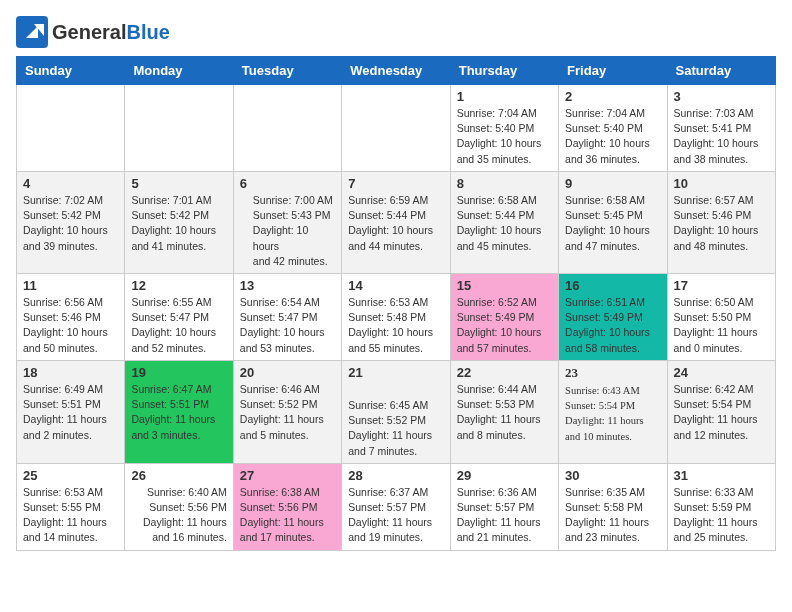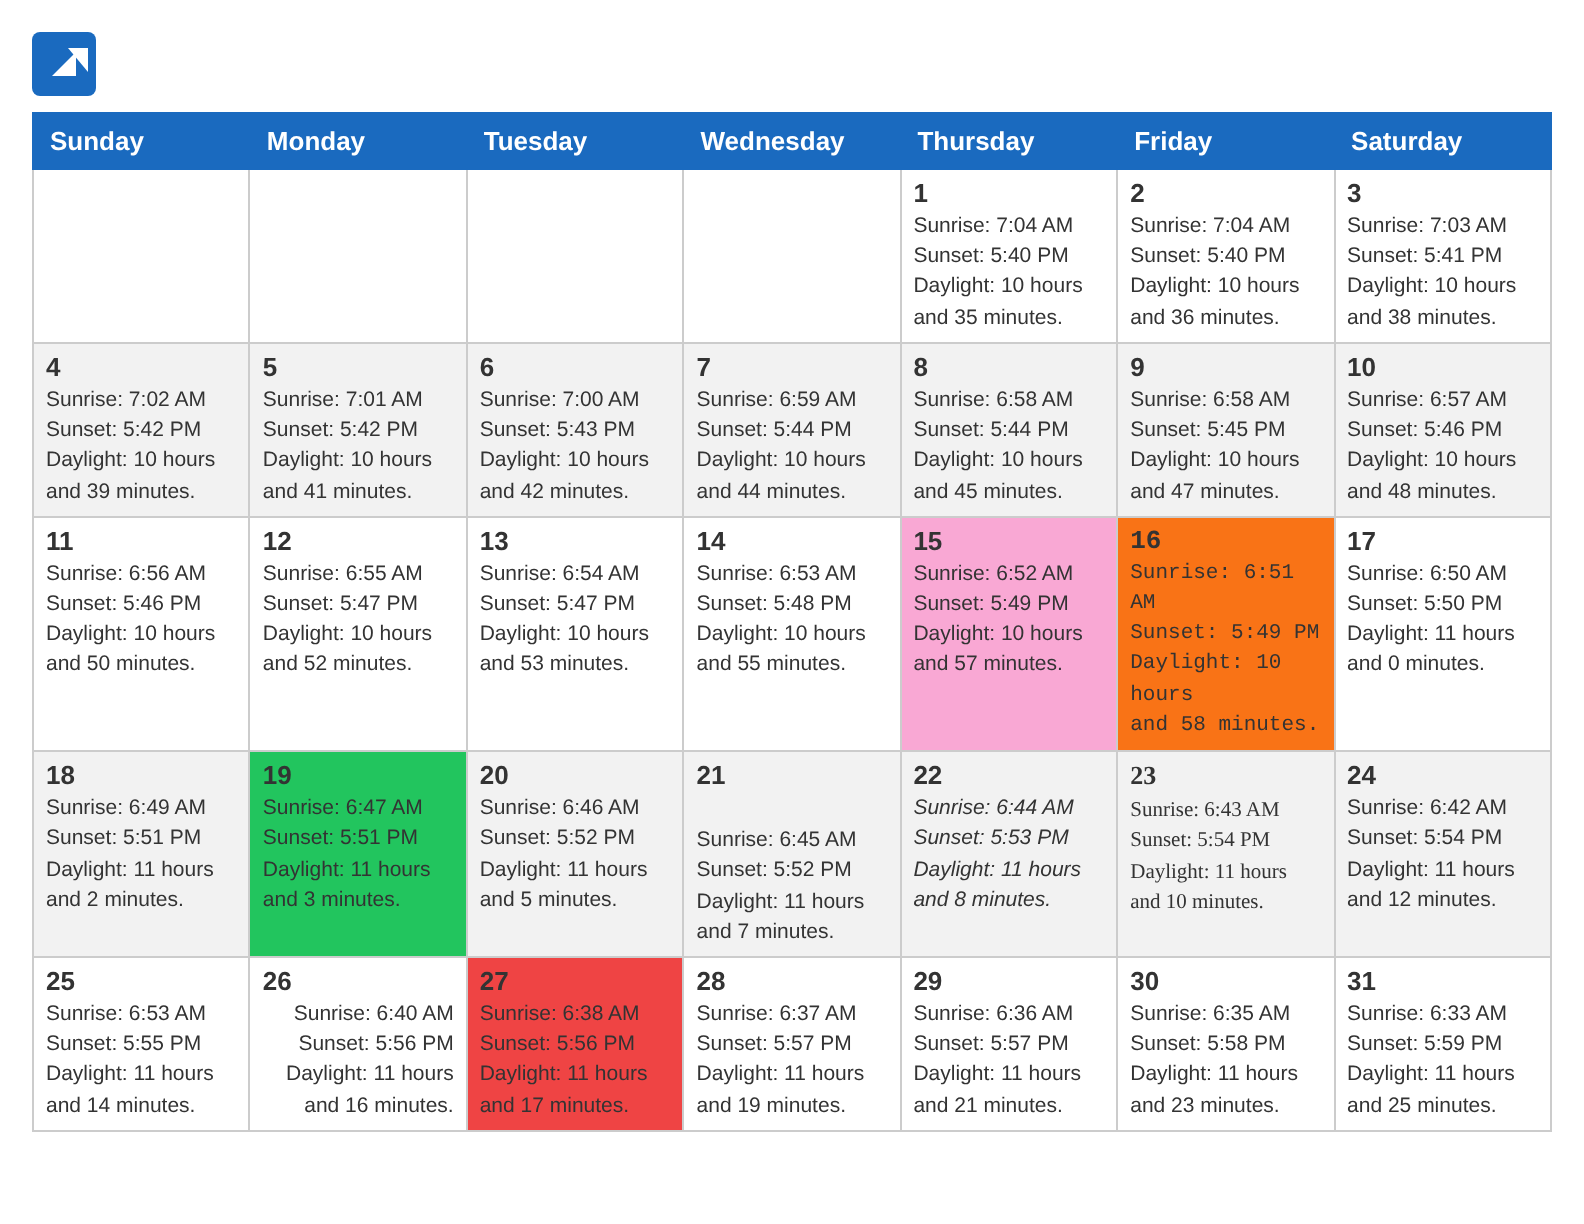--- a/index.html
+++ b/index.html
@@ -88,20 +88,23 @@
 <body>
 
 <div class="header">
   <div class="logo">
     <div class="logo-row">
       <svg width="32" height="32" viewBox="0 0 32 32">
         <rect x="0" y="0" width="32" height="32" rx="4" fill="#1a6abf"></rect>
         <polygon points="10,22 22,10 22,22" fill="white"></polygon>
         <polygon points="18,8 28,8 28,20" fill="white"></polygon>
       </svg>
+      <div>
+        <span style="font-size:20px;font-weight:bold;color:#333;">General</span><span style="font-size:20px;font-weight:bold;color:#1a6abf;">Blue</span>
+      </div>
     </div>
   </div>
   <div class="title-section">
     <div class="month-title"></div>
     <div class="location-title"></div>
   </div>
 </div>
 
 <table class="calendar">
   <thead>
@@ -153,21 +156,21 @@
         </td>
         <td style="background: rgb(242, 242, 242);">
           <div class="day-number">5</div>
           <div class="day-info" style="white-space: pre-line;">Sunrise: 7:01 AM
 Sunset: 5:42 PM
 Daylight: 10 hours
 and 41 minutes.</div>
         </td>
         <td style="background: rgb(242, 242, 242);">
           <div class="day-number">6</div>
-          <div class="day-info" style="white-space: pre-line;">Sunrise: 7:00 AM
+          <div class="day-info" style="white-space: pre-line; margin-left: 13px;">Sunrise: 7:00 AM
 Sunset: 5:43 PM
 Daylight: 10 hours
 and 42 minutes.</div>
         </td>
         <td style="background: rgb(242, 242, 242);">
           <div class="day-number">7</div>
           <div class="day-info" style="white-space: pre-line;">Sunrise: 6:59 AM
 Sunset: 5:44 PM
 Daylight: 10 hours
 and 44 minutes.</div>
@@ -223,21 +226,21 @@
 Daylight: 10 hours
 and 55 minutes.</div>
         </td>
         <td style="background: #f9a8d4;">
           <div class="day-number">15</div>
           <div class="day-info" style="white-space: pre-line;">Sunrise: 6:52 AM
 Sunset: 5:49 PM
 Daylight: 10 hours
 and 57 minutes.</div>
         </td>
-        <td style="background: #f97316; font-family: Liberation Mono, monospace;">
+        <td style="background: #14b8a6;">
           <div class="day-number">16</div>
           <div class="day-info" style="white-space: pre-line;">Sunrise: 6:51 AM
 Sunset: 5:49 PM
 Daylight: 10 hours
 and 58 minutes.</div>
         </td>
         <td style="background: rgb(255, 255, 255);">
           <div class="day-number">17</div>
           <div class="day-info" style="white-space: pre-line;">Sunrise: 6:50 AM
 Sunset: 5:50 PM
@@ -269,21 +272,21 @@
         </td>
         <td style="background: rgb(242, 242, 242);">
           <div class="day-number">21</div>
           <div class="day-info" style="white-space: pre-line; margin-top: 18px;">Sunrise: 6:45 AM
 Sunset: 5:52 PM
 Daylight: 11 hours
 and 7 minutes.</div>
         </td>
         <td style="background: rgb(242, 242, 242);">
           <div class="day-number">22</div>
-          <div class="day-info" style="white-space: pre-line; font-style: italic;">Sunrise: 6:44 AM
+          <div class="day-info" style="white-space: pre-line;">Sunrise: 6:44 AM
 Sunset: 5:53 PM
 Daylight: 11 hours
 and 8 minutes.</div>
         </td>
         <td style="background: rgb(242, 242, 242); font-family: Liberation Serif, serif;">
           <div class="day-number">23</div>
           <div class="day-info" style="white-space: pre-line;">Sunrise: 6:43 AM
 Sunset: 5:54 PM
 Daylight: 11 hours
 and 10 minutes.</div>
@@ -304,21 +307,21 @@
 Daylight: 11 hours
 and 14 minutes.</div>
         </td>
         <td style="background: rgb(255, 255, 255);">
           <div class="day-number">26</div>
           <div class="day-info" style="white-space: pre-line; text-align: right;">Sunrise: 6:40 AM
 Sunset: 5:56 PM
 Daylight: 11 hours
 and 16 minutes.</div>
         </td>
-        <td style="background: #ef4444;">
+        <td style="background: #f9a8d4;">
           <div class="day-number">27</div>
           <div class="day-info" style="white-space: pre-line;">Sunrise: 6:38 AM
 Sunset: 5:56 PM
 Daylight: 11 hours
 and 17 minutes.</div>
         </td>
         <td style="background: rgb(255, 255, 255);">
           <div class="day-number">28</div>
           <div class="day-info" style="white-space: pre-line;">Sunrise: 6:37 AM
 Sunset: 5:57 PM

